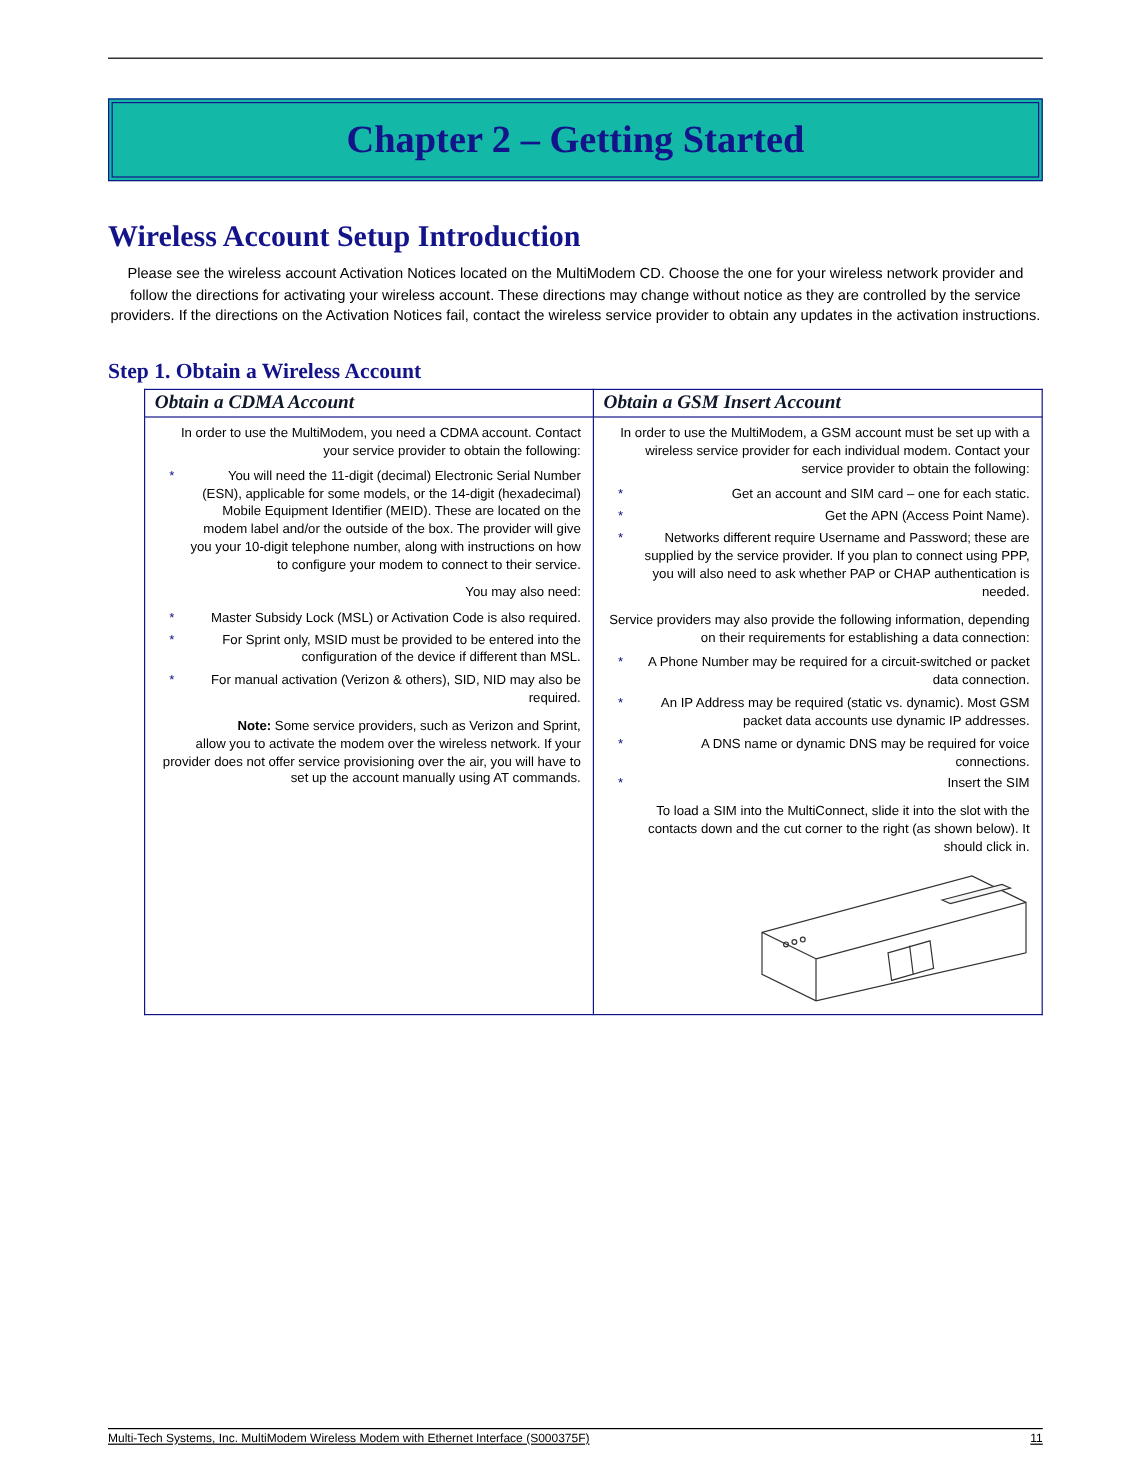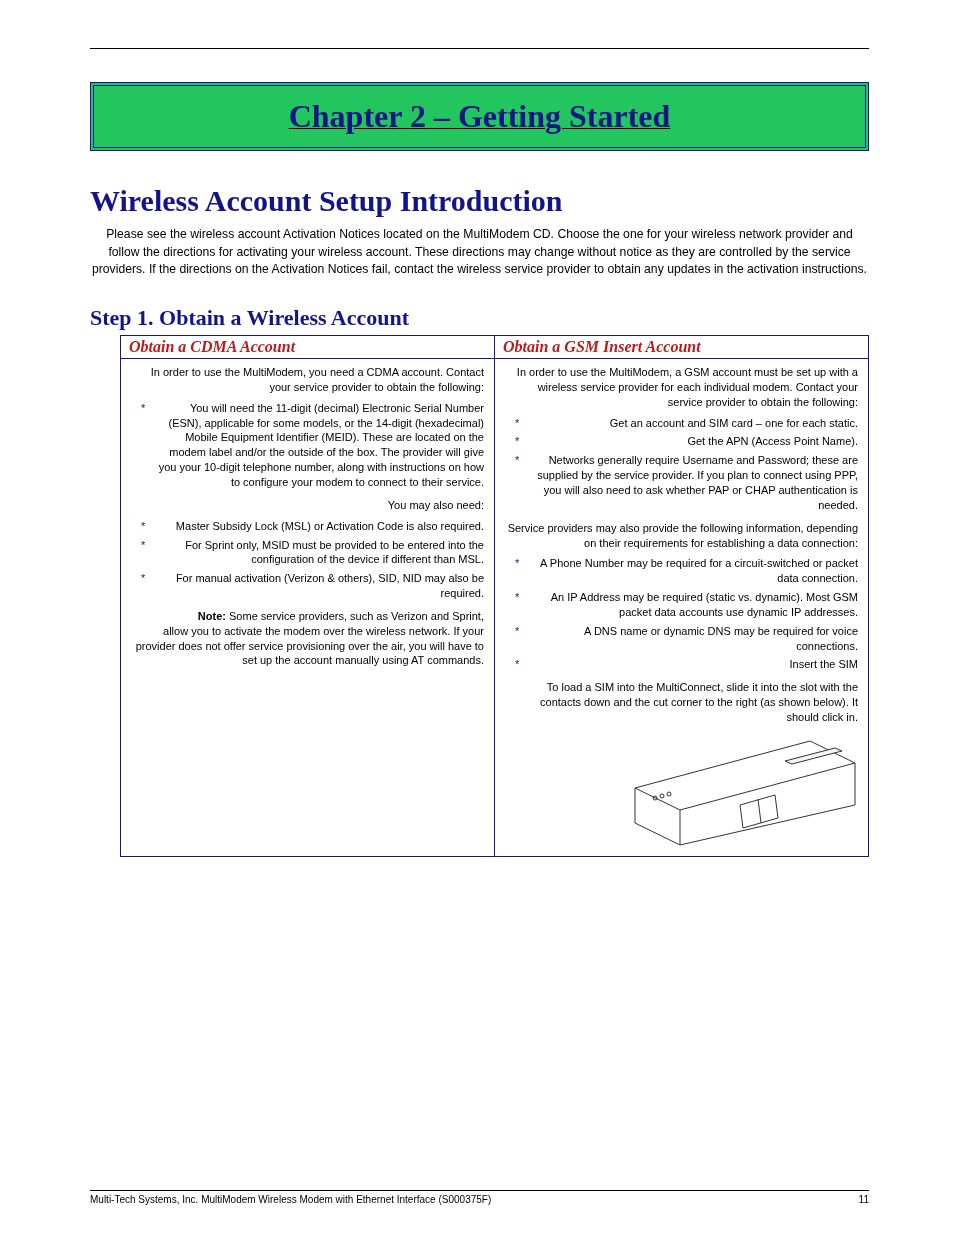--- a/index.html
+++ b/index.html
@@ -1,34 +1,34 @@
 <!DOCTYPE html>
 <html><head>
 <meta charset="utf-8">
 <style>
   html,body{margin:0;padding:0;background:#fff;}
   body{width:954px;height:1235px;position:relative;font-family:Verdana,Geneva,sans-serif;color:#000;}
   .page{position:absolute;left:90px;right:85px;top:48px;bottom:60px;}
   .hr-top{border:none;border-top:1.5px solid #000;margin:0 0 33px 0;}
-  .banner{border:4px double #14148a;background:#22c55e;padding:12px 4px;text-align:center;text-decoration:underline;}
+  .banner{border:4px double #14148a;background:#14b8a6;padding:12px 4px;text-align:center;}
   .banner-text{font-family:Georgia,"Times New Roman",serif;font-weight:bold;font-size:32px;color:#14148a;}
-  .section-h{font-family:Georgia,"Times New Roman",serif;font-weight:bold;font-size:30px;color:#14148a;margin:33px 0 8px 0;}
+  .section-h{font-family:Georgia,"Times New Roman",serif;font-weight:bold;font-size:25px;color:#14148a;margin:33px 0 8px 0;}
   .intro{font-size:12.2px;line-height:1.45;margin:0 0 26px 0;text-align:center;}
-  .step-h{font-family:Georgia,"Times New Roman",serif;font-weight:bold;font-size:22px;color:#14148a;margin:0 0 4px 0;}
+  .step-h{font-family:Georgia,"Times New Roman",serif;font-weight:bold;font-size:18px;color:#14148a;margin:0 0 4px 0;}
   table.acct{border-collapse:collapse;width:100%;margin-left:30px;width:calc(100% - 30px);}
   table.acct th,table.acct td{border:1.5px solid #14148a;vertical-align:top;text-align:right;}
-  table.acct th{font-family:Georgia,"Times New Roman",serif;font-style:italic;font-weight:bold;color:#b91c1c;font-size:16px;text-align:left;padding:2px 8px;}
+  table.acct th{font-family:Georgia,"Times New Roman",serif;font-style:italic;font-weight:bold;color:#0f172a;font-size:16px;text-align:left;padding:2px 8px;}
   table.acct td{font-size:11px;padding:6px 10px 10px 10px;width:50%;position:relative;}
   .para{margin:0 0 6px 0;line-height:1.35;}
   ul.b{list-style:none;padding:0;margin:0 0 8px 0;}
   ul.b>li{position:relative;padding-left:26px;margin:0 0 4px 0;line-height:1.35;}
   ul.b>li:before{content:"*";position:absolute;left:10px;top:0;color:#14148a;font-size:11px;}
   .note-h{font-weight:bold;padding-left:48px;}
   .sim-fig{position:absolute;right:8px;bottom:8px;width:230px;height:115px;}
-  .footer{position:absolute;left:90px;right:85px;bottom:30px;}
+  .footer{position:absolute;left:90px;right:85px;bottom:30px;text-decoration:underline;}
   .hr-bot{border:none;border-top:1px solid #000;margin:0 0 3px 0;}
   .foot-row{display:flex;justify-content:space-between;font-size:10px;}
 </style>
 </head>
 <body>
 
 <div class="page">
   <hr class="hr-top">
 
   <div class="banner">
@@ -61,21 +61,21 @@
         <p class="para">
           <span class="note-h">Note:</span>
           <span> Some service providers, such as Verizon and Sprint, allow you to activate the modem over the wireless network. If your provider does not offer service provisioning over the air, you will have to set up the account manually using AT commands.</span>
         </p>
       </td>
       <td>
         <p class="para">In order to use the MultiModem, a GSM account must be set up with a wireless service provider for each individual modem. Contact your service provider to obtain the following:</p>
         <ul class="b">
           <li>Get an account and SIM card – one for each static.</li>
           <li>Get the APN (Access Point Name).</li>
-          <li>Networks generally require Username and Password; these are supplied by the service provider. If you plan to connect using PPP, you will also need to ask whether PAP or CHAP authentication is needed.</li>
+          <li>Networks different require Username and Password; these are supplied by the service provider. If you plan to connect using PPP, you will also need to ask whether PAP or CHAP authentication is needed.</li>
         </ul>
         <p class="para">Service providers may also provide the following information, depending on their requirements for establishing a data connection:</p>
         <ul class="b">
           <li>A Phone Number may be required for a circuit-switched or packet data connection.</li>
           <li>An IP Address may be required (static vs. dynamic). Most GSM packet data accounts use dynamic IP addresses.</li>
           <li>A DNS name or dynamic DNS may be required for voice connections.</li>
           <li>Insert the SIM</li>
         </ul>
         <p class="para" style="padding-right:0;">To load a SIM into the MultiConnect, slide it into the slot with the contacts down and the cut corner to the right (as shown below). It should click in.</p>
 

